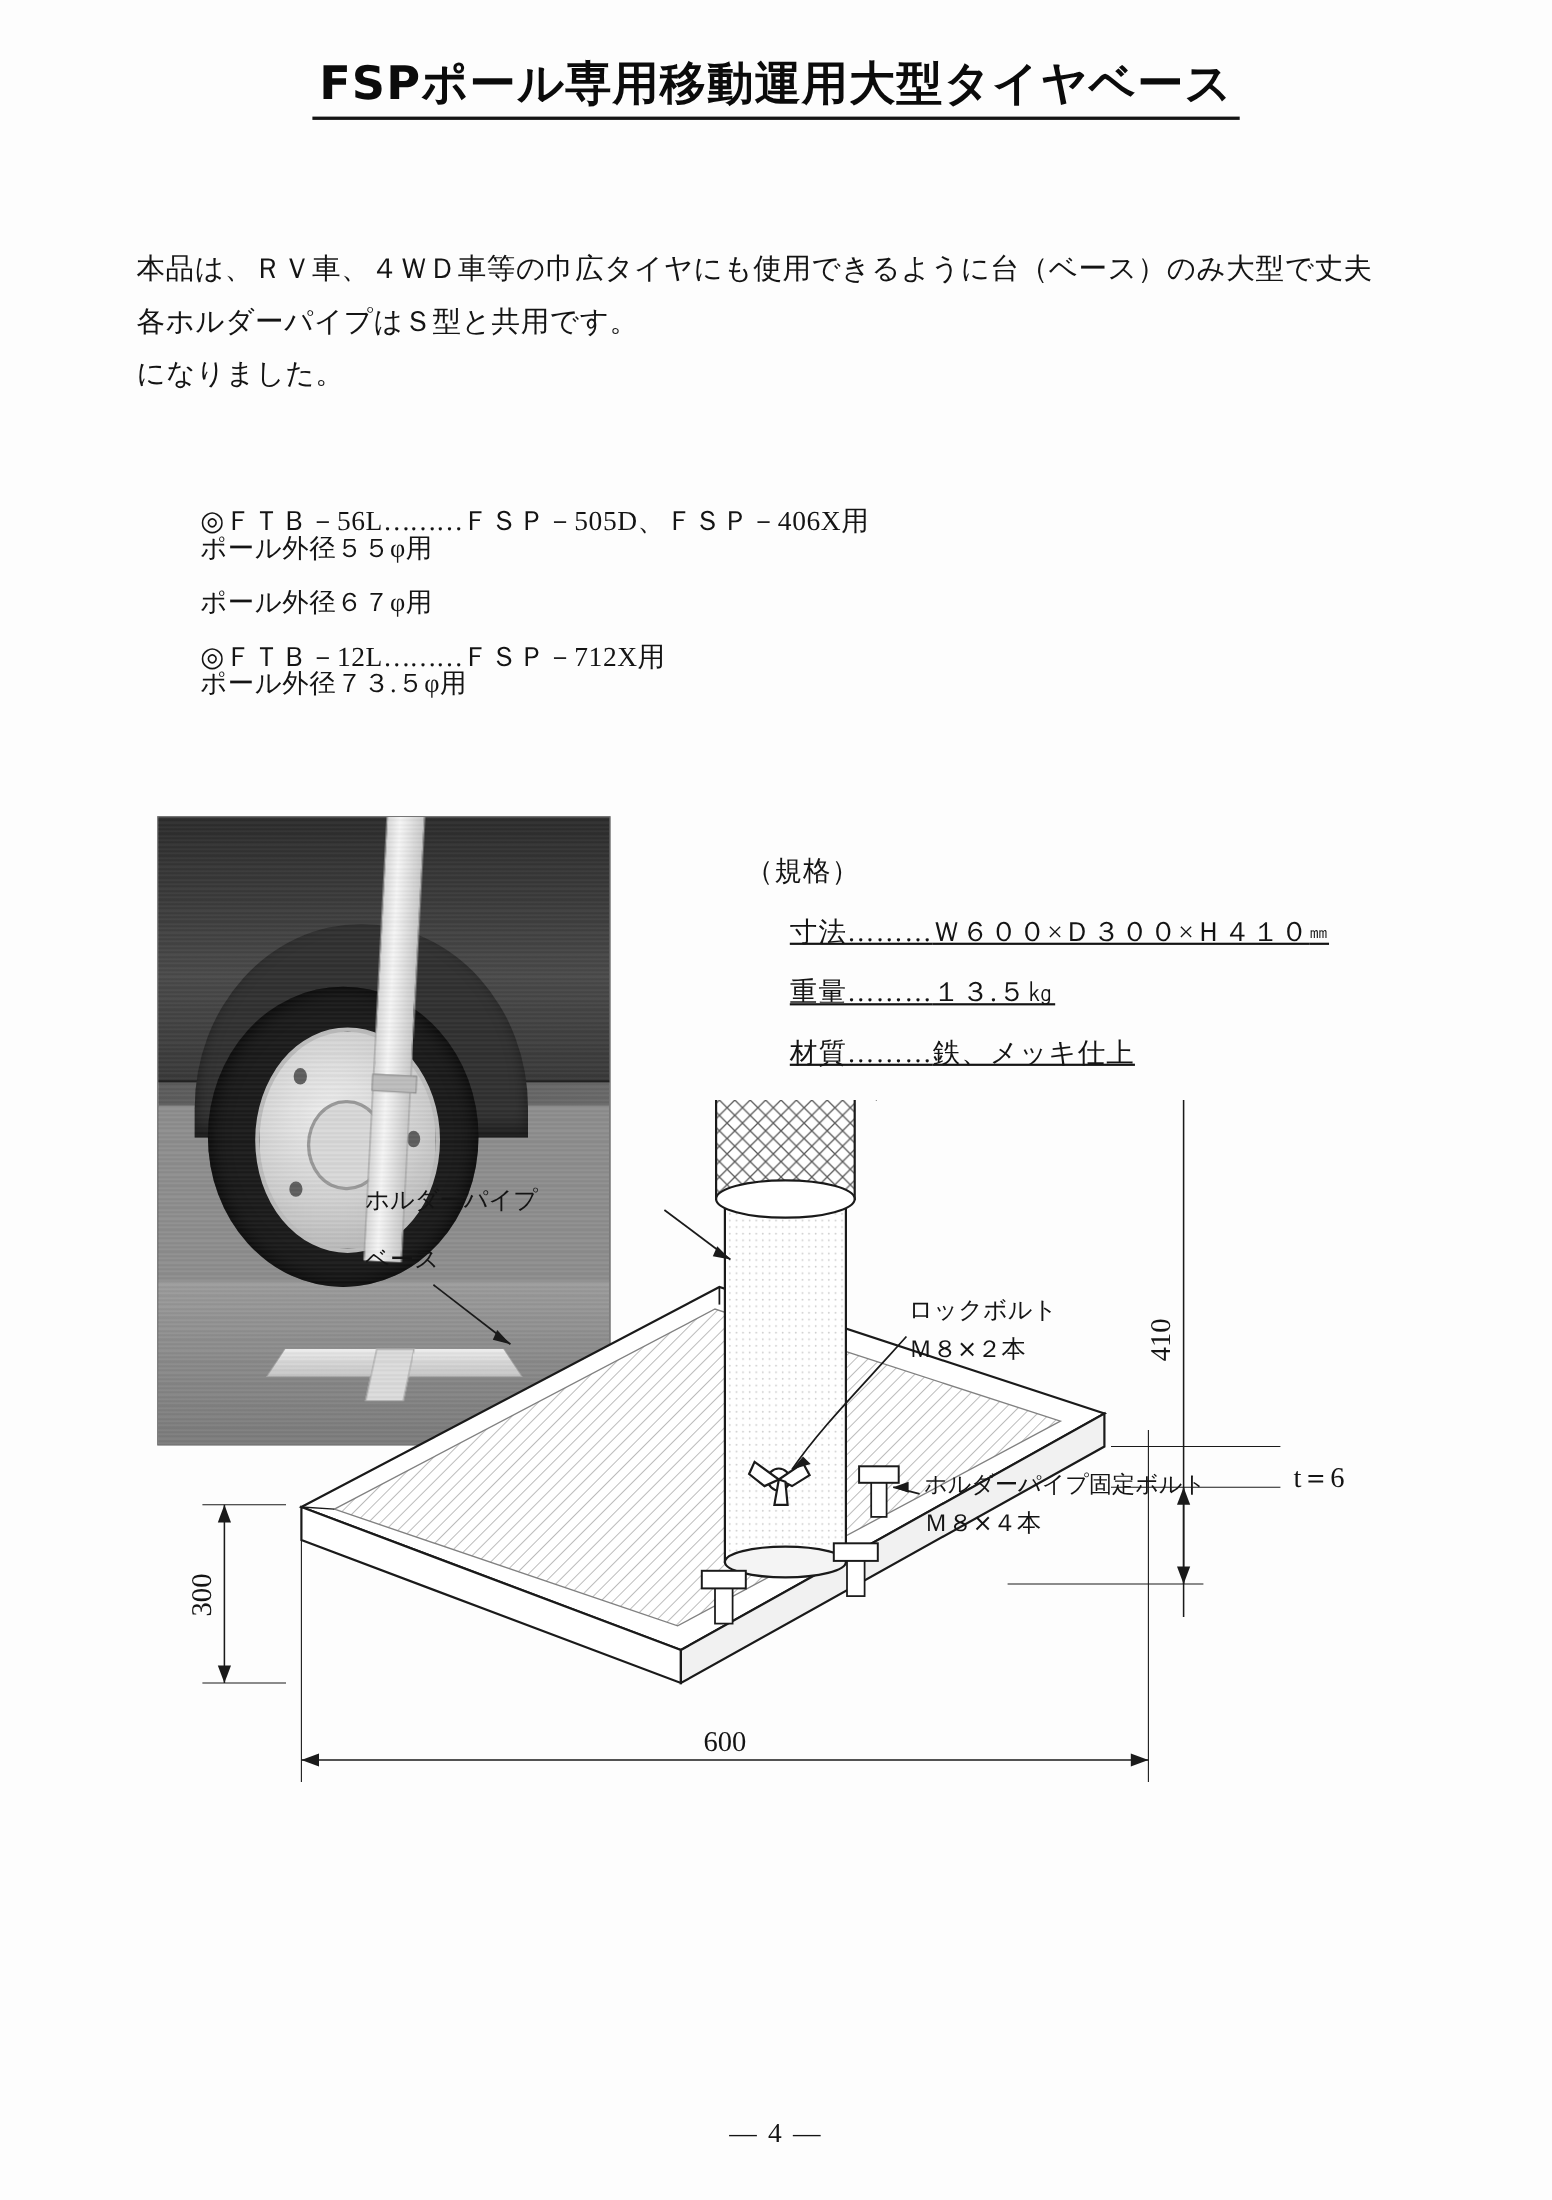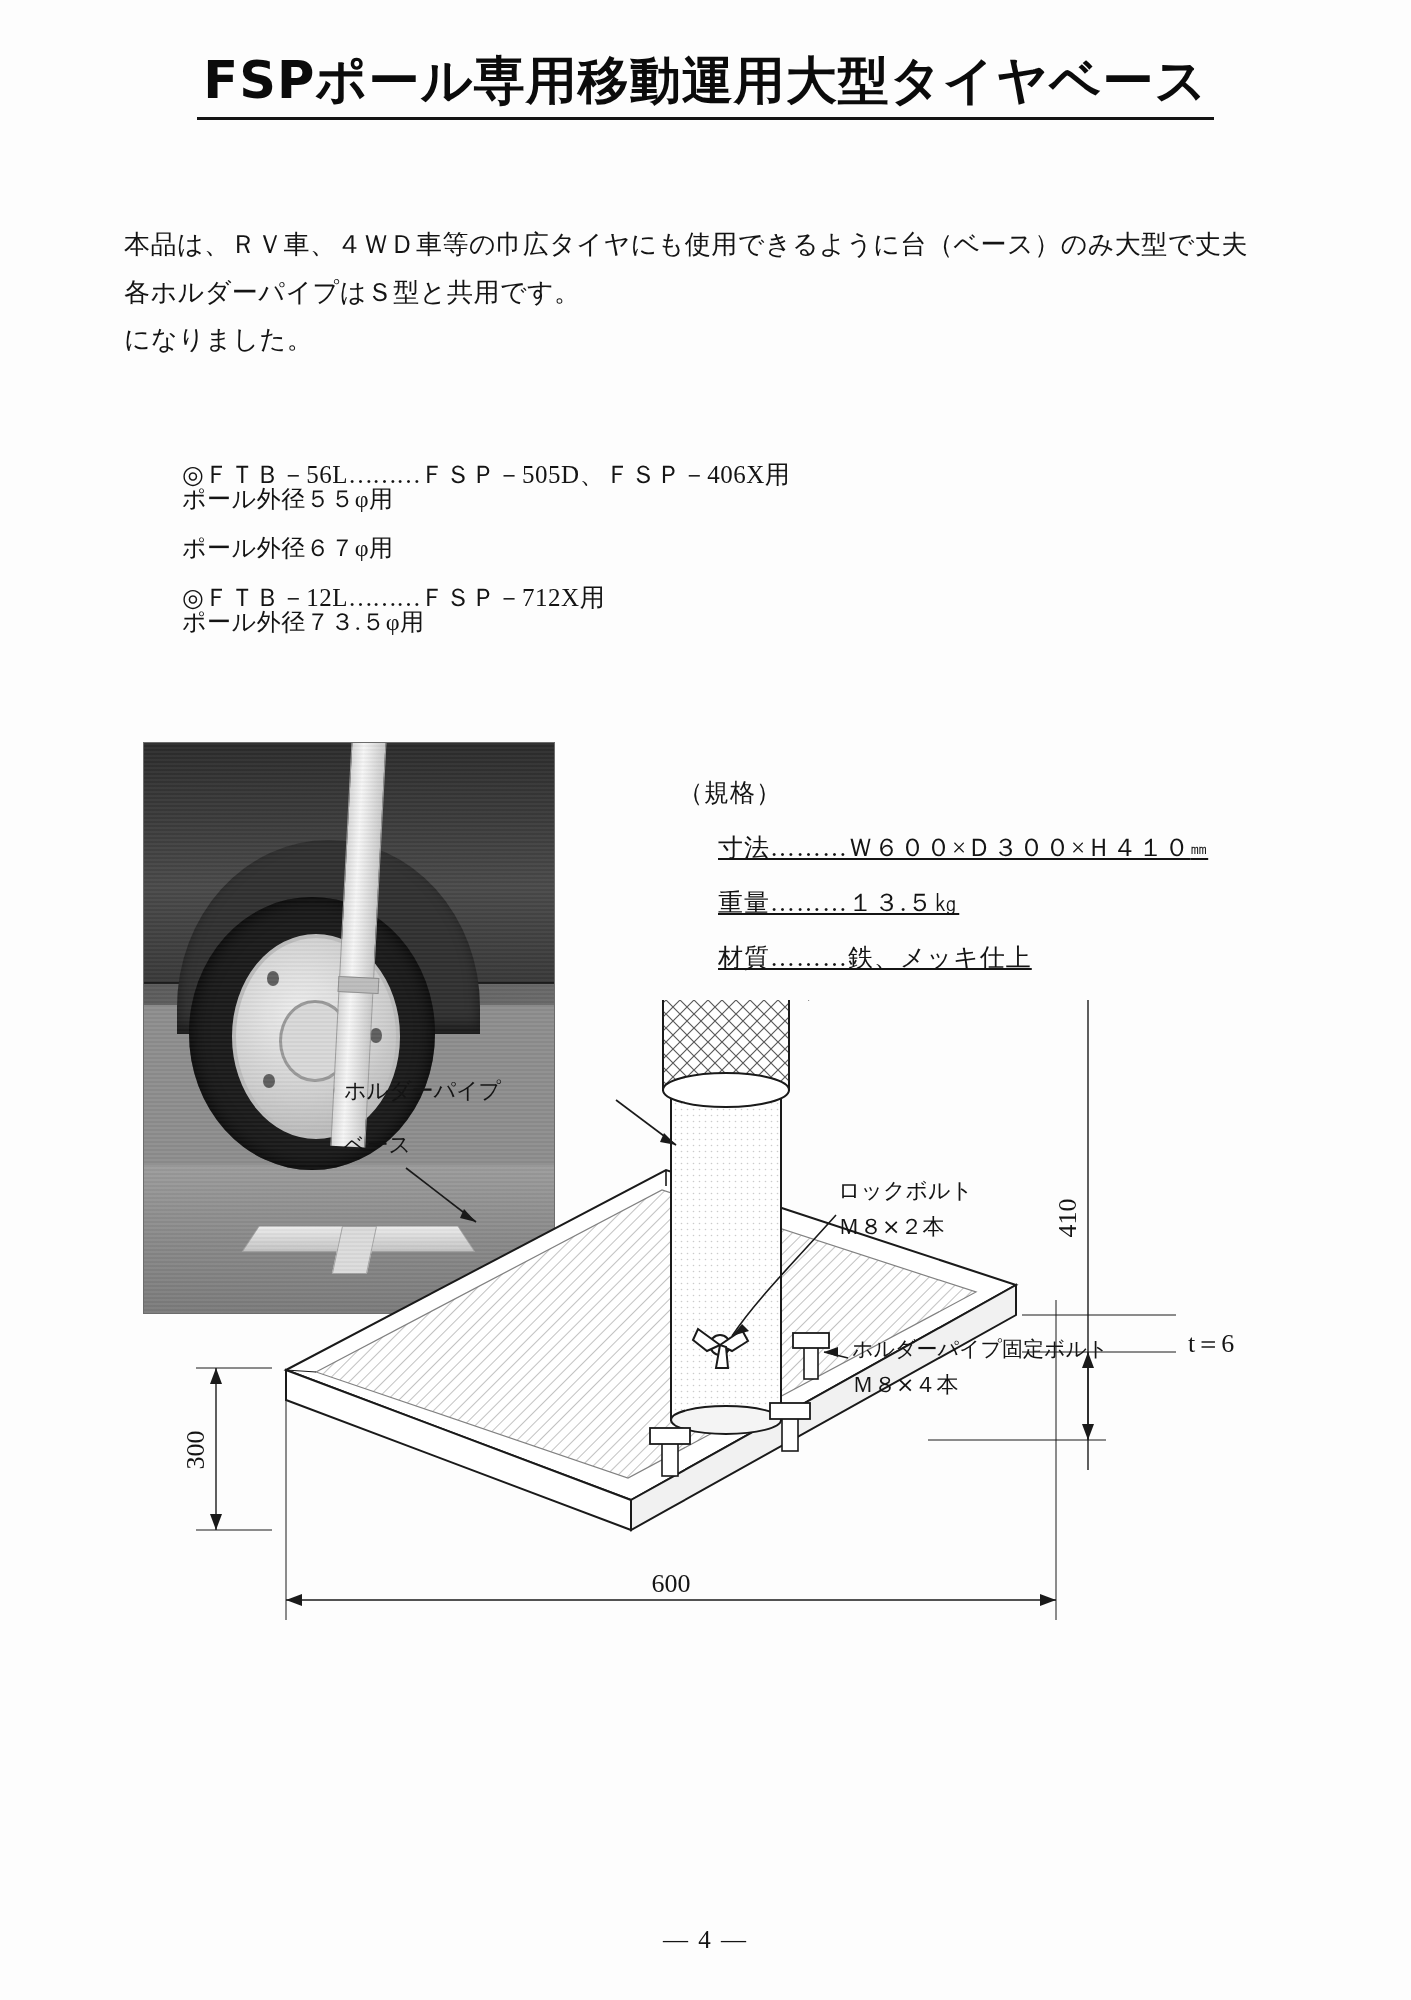--- a/index.html
+++ b/index.html
@@ -24,21 +24,21 @@
     position: absolute;
     top: 52px;
     left: 0;
     width: 1411px;
     text-align: center;
   }
   .title {
     display: inline-block;
     font-family: "DejaVu Sans", "Liberation Sans", sans-serif;
     font-weight: bold;
-    font-size: 51px;
+    font-size: 42px;
     letter-spacing: 1px;
     color: #0b0b0b;
     border-bottom: 3px solid #141414;
     padding: 0 6px 6px 6px;
     line-height: 1.15;
   }
 
   
   .intro {
     position: absolute;
@@ -169,21 +169,21 @@
     line-height: 1.0;
   }
   .spec-title { margin-bottom: 30px; letter-spacing:1px;}
   .spec-row { margin-bottom: 30px; padding-left: 40px; letter-spacing: 1px; white-space: nowrap; text-decoration: underline;}
   .small-unit { font-size: 17px; vertical-align: 2px;}
 
   
   .drawing {
     position: absolute;
     top: 1000px;
-    left: 176px;
+    left: 164px;
     width: 1190px;
     height: 890px;
   }
   .drawing svg { display:block; }
   .lbl {
     font-family: "DejaVu Sans", "Liberation Sans", sans-serif;
     font-size: 22px;
     fill: #141414;
   }
   .lbl-sm {

